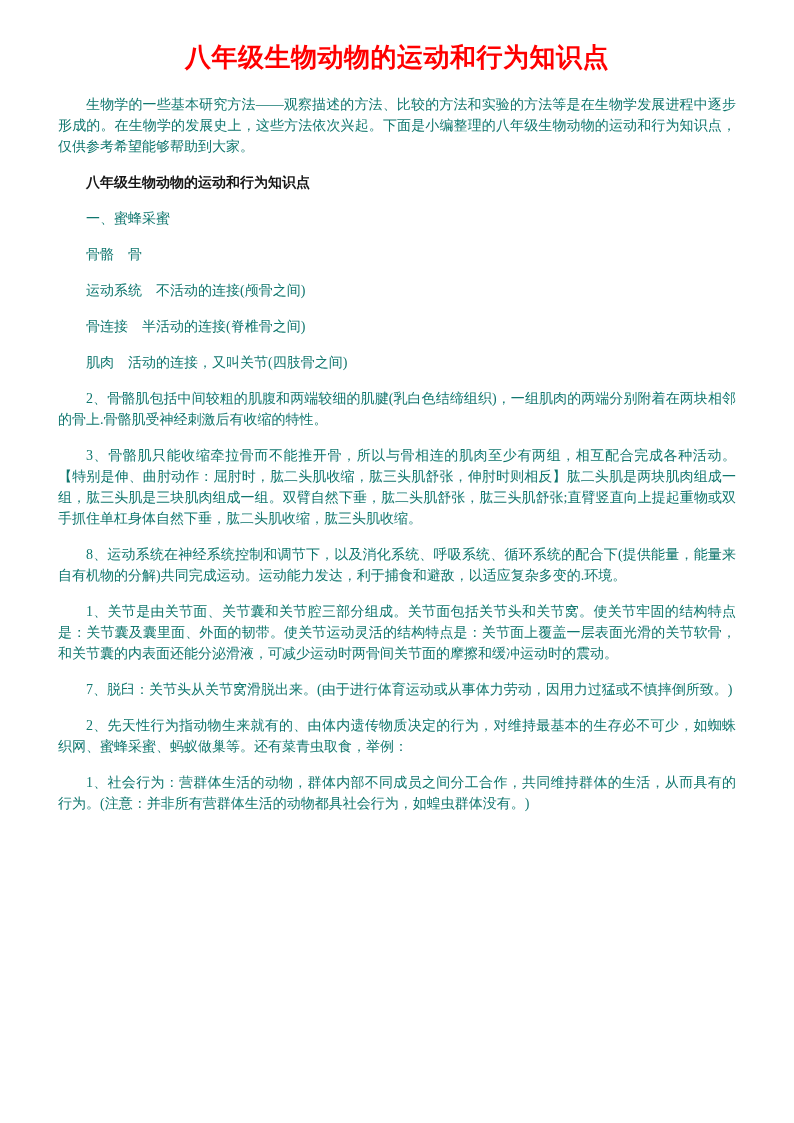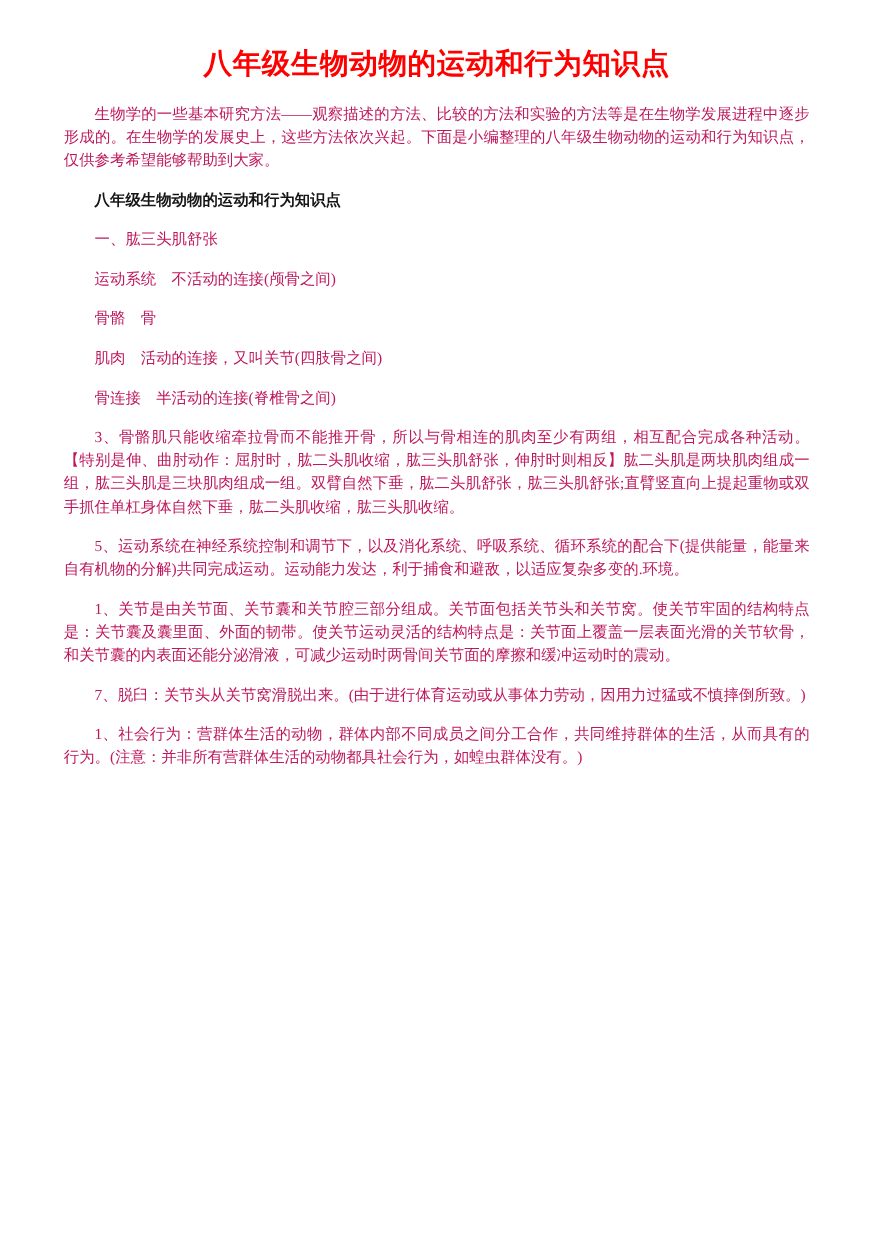--- a/index.html
+++ b/index.html
@@ -24,48 +24,50 @@
     font-family: "Liberation Sans", sans-serif;
     font-size: 26px;
     line-height: 34px;
     font-weight: bold;
     letter-spacing: 0.5px;
   }
   p.para {
     margin: 0 0 15px 0;
     font-size: 14px;
     line-height: 21px;
-    color: #be185d;
+    color: #0f766e;
     text-indent: 2em;
     text-align: justify;
     word-break: break-all;
   }
   p.para.bold {
     font-weight: bold;
     color: #161616;
   }
 </style>
 </head>
 <body>
 
 <div class="page">
 
   <h1 class="doc-title" style="color: rgb(255, 0, 0);">八年级生物动物的运动和行为知识点</h1>
 
   <p class="para">生物学的一些基本研究方法——观察描述的方法、比较的方法和实验的方法等是在生物学发展进程中逐步形成的。在生物学的发展史上，这些方法依次兴起。下面是小编整理的八年级生物动物的运动和行为知识点，仅供参考希望能够帮助到大家。</p>
 
   <p class="para bold">八年级生物动物的运动和行为知识点</p>
 
-  <p class="para">一、肱三头肌舒张</p>
+  <p class="para">一、蜜蜂采蜜</p>
 
+  <p class="para">骨骼　骨</p>
   <p class="para">运动系统　不活动的连接(颅骨之间)</p>
-  <p class="para">骨骼　骨</p>
+  <p class="para">骨连接　半活动的连接(脊椎骨之间)</p>
   <p class="para">肌肉　活动的连接，又叫关节(四肢骨之间)</p>
-  <p class="para">骨连接　半活动的连接(脊椎骨之间)</p>
+  <p class="para">2、骨骼肌包括中间较粗的肌腹和两端较细的肌腱(乳白色结缔组织)，一组肌肉的两端分别附着在两块相邻的骨上.骨骼肌受神经刺激后有收缩的特性。</p>
   <p class="para">3、骨骼肌只能收缩牵拉骨而不能推开骨，所以与骨相连的肌肉至少有两组，相互配合完成各种活动。【特别是伸、曲肘动作：屈肘时，肱二头肌收缩，肱三头肌舒张，伸肘时则相反】肱二头肌是两块肌肉组成一组，肱三头肌是三块肌肉组成一组。双臂自然下垂，肱二头肌舒张，肱三头肌舒张;直臂竖直向上提起重物或双手抓住单杠身体自然下垂，肱二头肌收缩，肱三头肌收缩。</p>
-  <p class="para">5、运动系统在神经系统控制和调节下，以及消化系统、呼吸系统、循环系统的配合下(提供能量，能量来自有机物的分解)共同完成运动。运动能力发达，利于捕食和避敌，以适应复杂多变的.环境。</p>
+  <p class="para">8、运动系统在神经系统控制和调节下，以及消化系统、呼吸系统、循环系统的配合下(提供能量，能量来自有机物的分解)共同完成运动。运动能力发达，利于捕食和避敌，以适应复杂多变的.环境。</p>
   <p class="para">1、关节是由关节面、关节囊和关节腔三部分组成。关节面包括关节头和关节窝。使关节牢固的结构特点是：关节囊及囊里面、外面的韧带。使关节运动灵活的结构特点是：关节面上覆盖一层表面光滑的关节软骨，和关节囊的内表面还能分泌滑液，可减少运动时两骨间关节面的摩擦和缓冲运动时的震动。</p>
   <p class="para">7、脱臼：关节头从关节窝滑脱出来。(由于进行体育运动或从事体力劳动，因用力过猛或不慎摔倒所致。)</p>
 
 
+  <p class="para">2、先天性行为指动物生来就有的、由体内遗传物质决定的行为，对维持最基本的生存必不可少，如蜘蛛织网、蜜蜂采蜜、蚂蚁做巢等。还有菜青虫取食，举例：</p>
   <p class="para">1、社会行为：营群体生活的动物，群体内部不同成员之间分工合作，共同维持群体的生活，从而具有的行为。(注意：并非所有营群体生活的动物都具社会行为，如蝗虫群体没有。)</p>
 
 </div>
 
 </body></html>

